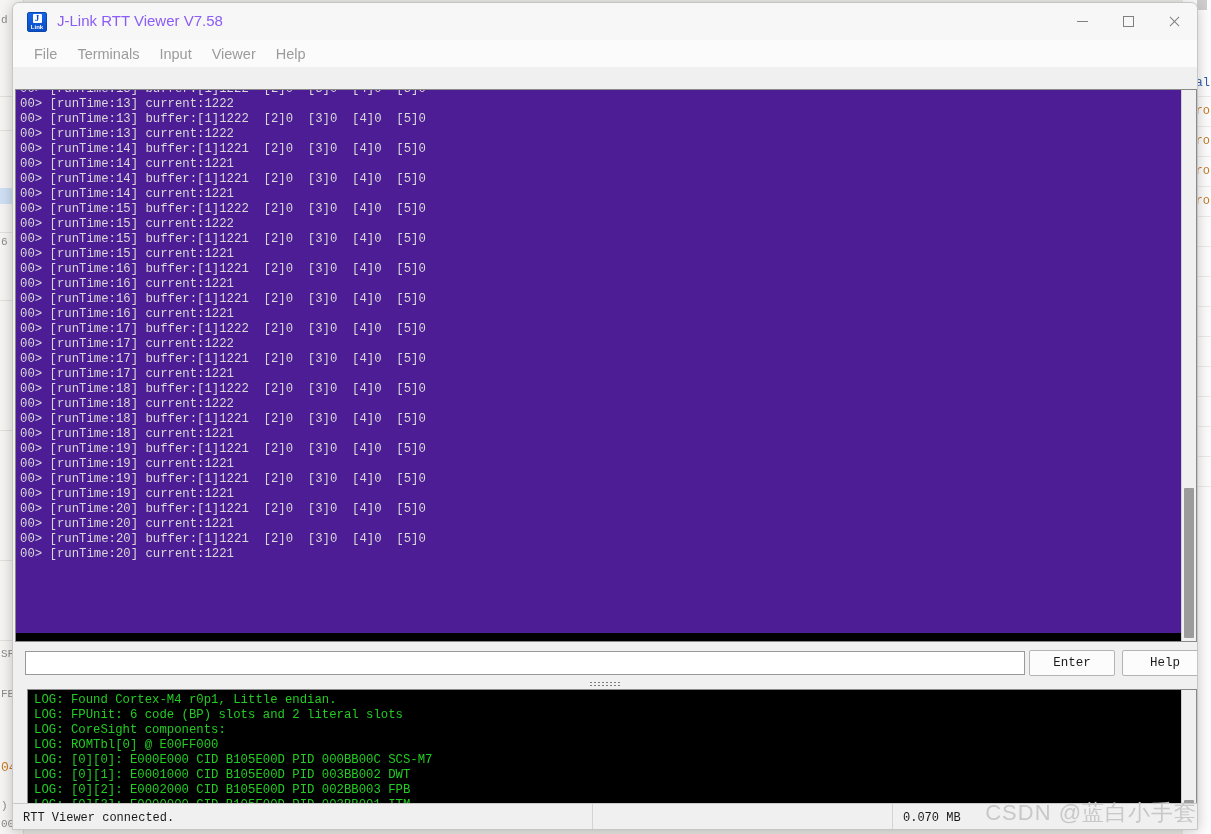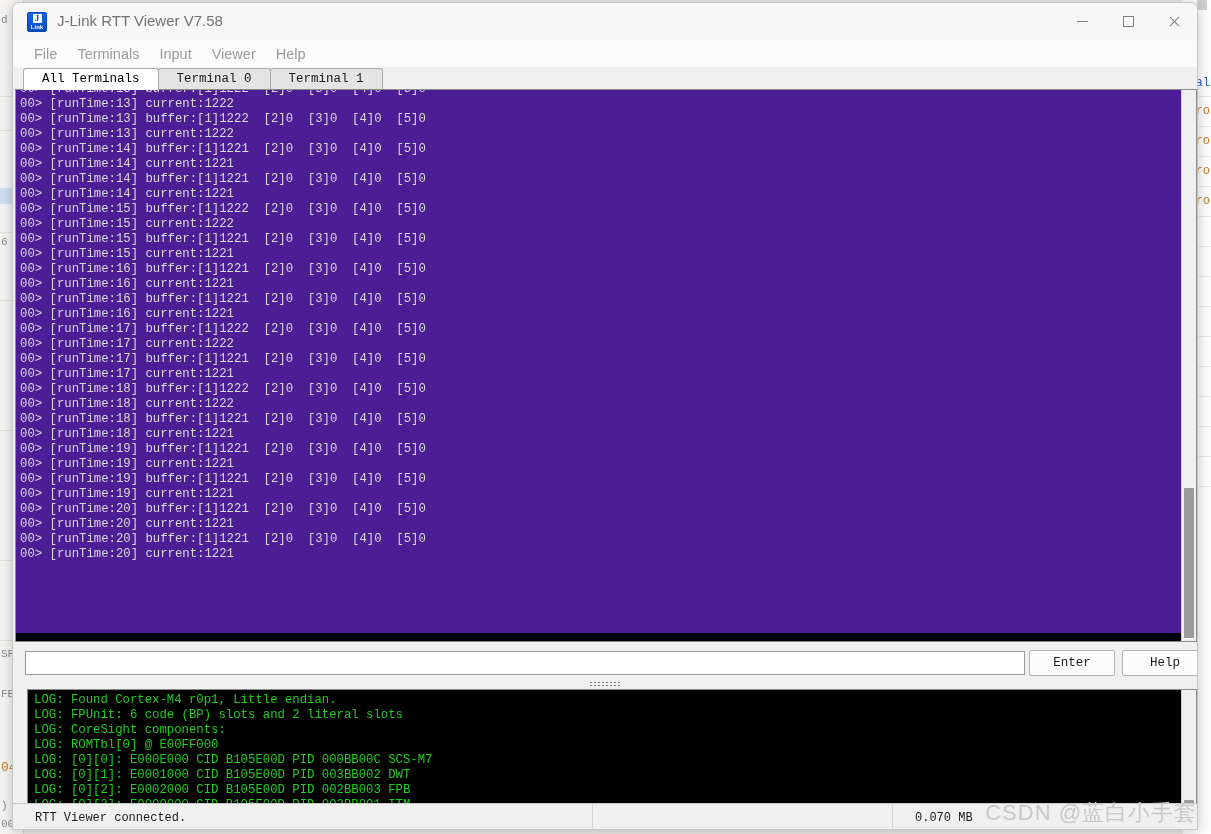--- a/index.html
+++ b/index.html
@@ -77,21 +77,21 @@
     background: #ffffff; color: #0a4ec6; width: 9px; height: 9px;
     display: flex; align-items: center; justify-content: center; font-size: 9px;
     border-radius: 1px;
   }
   .app-icon .lnk {
     color: #ffffff; font-size: 6px; font-weight: bold; margin-top: 1px;
     font-family: "Liberation Sans", sans-serif;
   }
   .win-title {
     position: absolute; left: 44px; top: 9px;
-    font-size: 15px; color: #737373;
+    font-size: 15px; color: #8b5cf6;
   }
   .win-btns { position: absolute; right: 0; top: 0; display: flex; }
   .win-btn {
     width: 46px; height: 37px; display: flex; align-items: center; justify-content: center;
   }
   .glyph-min { width: 11px; height: 1px; background: #808080; }
   .glyph-max { width: 11px; height: 11px; border: 1px solid #808080; }
   .glyph-close { position: relative; width: 12px; height: 12px; }
   .glyph-close::before, .glyph-close::after {
     content: ""; position: absolute; left: 0; top: 5px;
@@ -199,21 +199,21 @@
   .log-line { height: 15px; }
 
   
   .statusbar {
     position: absolute; left: 0; bottom: 0; width: 1184px; height: 28px;
     background: #f0f0f0; border-top: 1px solid #c9c9c9;
     display: flex; align-items: center;
   }
   .sb-cell {
     font-family: "Liberation Mono", monospace; font-size: 12px; color: #1a1a1a;
-    padding-left: 22px; height: 100%; display: flex; align-items: center;
+    padding-left: 10px; height: 100%; display: flex; align-items: center;
   }
   .sb-1 { width: 580px; border-right: 1px solid #d4d4d4; }
   .sb-2 { width: 300px; border-right: 1px solid #d4d4d4; }
   .sb-3 { width: 120px; }
 
   
   .watermark {
     position: absolute; right: 14px; bottom: 6px;
     font-size: 22px; color: #c8c8c8;
     font-family: "Liberation Sans", sans-serif;
@@ -293,25 +293,20 @@
     <div class="menubar">
       <div class="menu-item">File</div>
       <div class="menu-item">Terminals</div>
       <div class="menu-item">Input</div>
       <div class="menu-item">Viewer</div>
       <div class="menu-item">Help</div>
     </div>
 
     <div class="wbody">
 
-      <div class="tabbar">
-        <div class="tab active">All Terminals</div>
-        <div class="tab">Terminal 0</div>
-        <div class="tab">Terminal 1</div>
-      </div>
 
       <div class="term-wrap">
         <div class="term-body" id="terminal-body"><div class="term-line">00&gt; [runTime:13] buffer:[1]1222  [2]0  [3]0  [4]0  [5]0</div><div class="term-line">00&gt; [runTime:13] current:1222</div><div class="term-line">00&gt; [runTime:13] buffer:[1]1222  [2]0  [3]0  [4]0  [5]0</div><div class="term-line">00&gt; [runTime:13] current:1222</div><div class="term-line">00&gt; [runTime:14] buffer:[1]1221  [2]0  [3]0  [4]0  [5]0</div><div class="term-line">00&gt; [runTime:14] current:1221</div><div class="term-line">00&gt; [runTime:14] buffer:[1]1221  [2]0  [3]0  [4]0  [5]0</div><div class="term-line">00&gt; [runTime:14] current:1221</div><div class="term-line">00&gt; [runTime:15] buffer:[1]1222  [2]0  [3]0  [4]0  [5]0</div><div class="term-line">00&gt; [runTime:15] current:1222</div><div class="term-line">00&gt; [runTime:15] buffer:[1]1221  [2]0  [3]0  [4]0  [5]0</div><div class="term-line">00&gt; [runTime:15] current:1221</div><div class="term-line">00&gt; [runTime:16] buffer:[1]1221  [2]0  [3]0  [4]0  [5]0</div><div class="term-line">00&gt; [runTime:16] current:1221</div><div class="term-line">00&gt; [runTime:16] buffer:[1]1221  [2]0  [3]0  [4]0  [5]0</div><div class="term-line">00&gt; [runTime:16] current:1221</div><div class="term-line">00&gt; [runTime:17] buffer:[1]1222  [2]0  [3]0  [4]0  [5]0</div><div class="term-line">00&gt; [runTime:17] current:1222</div><div class="term-line">00&gt; [runTime:17] buffer:[1]1221  [2]0  [3]0  [4]0  [5]0</div><div class="term-line">00&gt; [runTime:17] current:1221</div><div class="term-line">00&gt; [runTime:18] buffer:[1]1222  [2]0  [3]0  [4]0  [5]0</div><div class="term-line">00&gt; [runTime:18] current:1222</div><div class="term-line">00&gt; [runTime:18] buffer:[1]1221  [2]0  [3]0  [4]0  [5]0</div><div class="term-line">00&gt; [runTime:18] current:1221</div><div class="term-line">00&gt; [runTime:19] buffer:[1]1221  [2]0  [3]0  [4]0  [5]0</div><div class="term-line">00&gt; [runTime:19] current:1221</div><div class="term-line">00&gt; [runTime:19] buffer:[1]1221  [2]0  [3]0  [4]0  [5]0</div><div class="term-line">00&gt; [runTime:19] current:1221</div><div class="term-line">00&gt; [runTime:20] buffer:[1]1221  [2]0  [3]0  [4]0  [5]0</div><div class="term-line">00&gt; [runTime:20] current:1221</div><div class="term-line">00&gt; [runTime:20] buffer:[1]1221  [2]0  [3]0  [4]0  [5]0</div><div class="term-line">00&gt; [runTime:20] current:1221</div></div>
         <div class="vscroll">
           <div class="vthumb" style="top:398px;height:150px;"></div>
         </div>
       </div>
 
       <div class="inputrow">
         <input class="cmd-input" type="text" placeholder="" style="">

